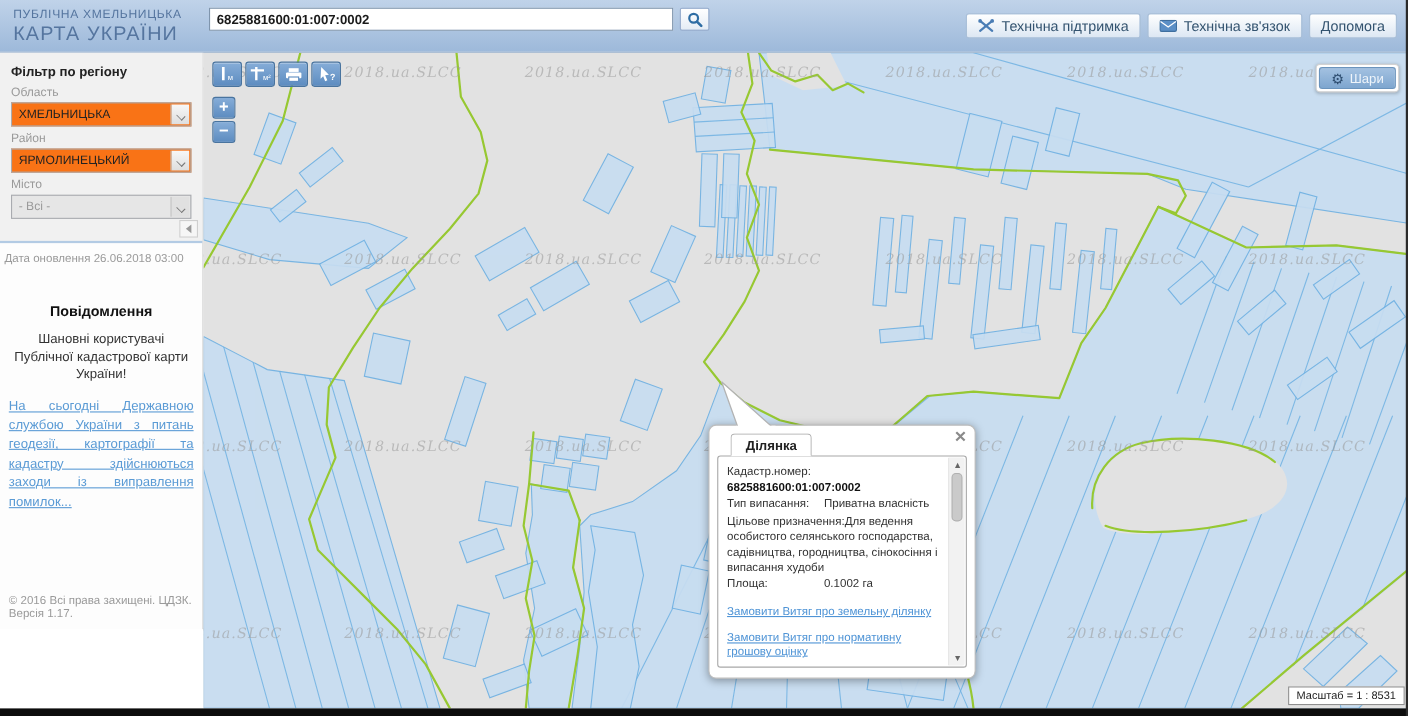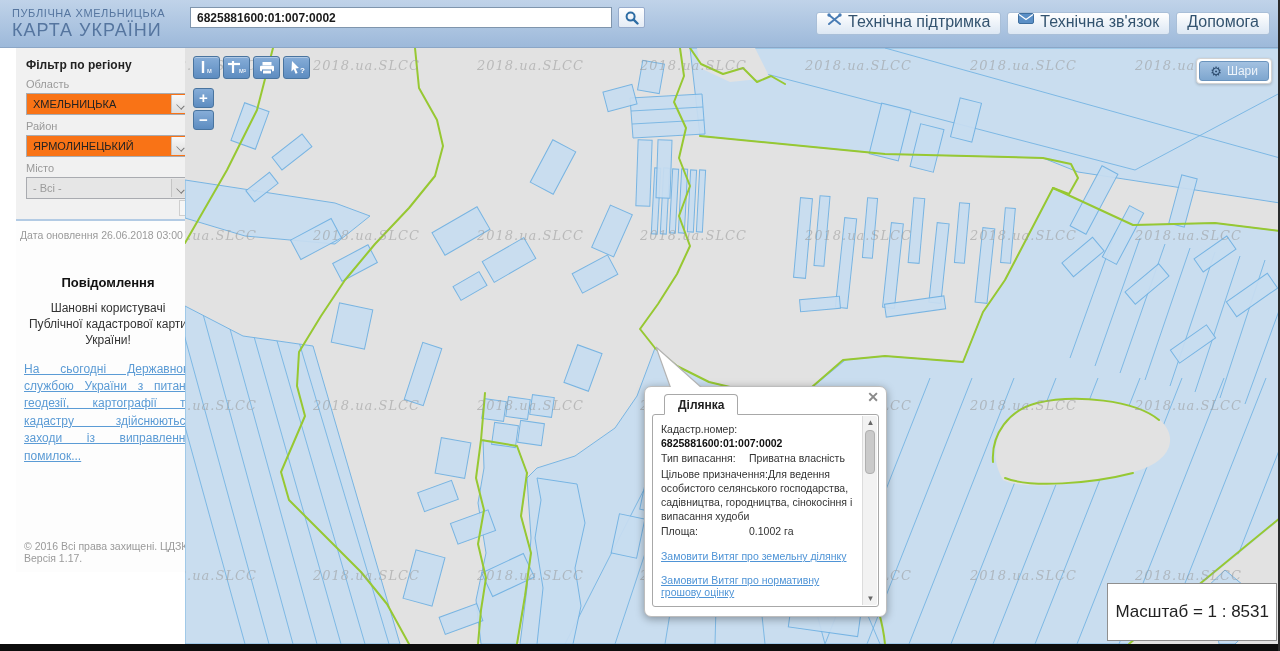--- a/index.html
+++ b/index.html
@@ -17,26 +17,26 @@
   .logo{position:absolute;left:12px;top:7px;color:#55759f;line-height:1.15;cursor:default;}
   .logo .l1{font-size:11px;letter-spacing:.6px;}
   .logo .l2{font-size:18px;letter-spacing:1px;}
   .searchwrap{position:absolute;left:190px;top:7px;}
   .searchinput{width:422px;height:21px;border:1px solid #7f95ad;font-family:"Liberation Sans",sans-serif;
     font-size:12px;font-weight:bold;color:#1a1a1a;padding:1px 6px;background:#fff;}
   .searchbtn{position:absolute;left:428px;top:0;width:27px;height:21px;background:linear-gradient(#fff,#e4ecf5);
     border:1px solid #97accc;border-radius:2px;cursor:pointer;display:flex;align-items:center;justify-content:center;}
   .searchhint{font-size:10.5px;color:#7d9cc4;margin-top:4px;}
   .hdrbtns{position:absolute;right:10px;top:12px;display:flex;gap:6px;}
-  .hbtn{height:23px;display:inline-flex;gap:6px;padding:0 10px;
+  .hbtn{height:23px;display:inline-flex;align-items:center;gap:6px;padding:0 10px;
     background:linear-gradient(#ffffff,#dce7f3);border:1px solid #a9bfd8;border-radius:3px;
-    font-size:16px;color:#33536f;cursor:pointer;white-space:nowrap;}
+    font-size:13px;color:#33536f;cursor:pointer;white-space:nowrap;}
 
   
-  .sidebar{position:absolute;left:0;top:48px;width:185px;height:524px;background:#fdfdfd;border-right:1px solid #cfcfcf;margin-left:16px;}
+  .sidebar{position:absolute;left:0;top:48px;width:185px;height:524px;background:#fdfdfd;border-right:1px solid #cfcfcf;}
   .filter{position:relative;background:#f1f1f1;padding:10px 10px 20px 10px;border-bottom:2px solid #b3cbe4;}
   .ftitle{font-size:12px;font-weight:bold;color:#222;margin-bottom:6px;}
   .flabel{font-size:11px;color:#9a9a9a;margin:5px 0 3px;}
   .selbox{position:relative;height:22px;background:#f97316;border:1px solid #a9abb0;font-size:11px;color:#222;
     line-height:20px;padding:0 22px 0 6px;cursor:pointer;white-space:nowrap;overflow:hidden;}
   .selbox .arr{position:absolute;right:1px;top:1px;bottom:1px;width:17px;background:linear-gradient(#f7f7f7,#dedede);
     border-left:1px solid #c4c4c4;}
   .selbox .arr:after{content:"";position:absolute;left:5px;top:7px;width:6px;height:6px;
     border-right:1.5px solid #777;border-bottom:1.5px solid #777;transform:rotate(45deg) scaleY(.7);}
   .selbox.disabled{background:#e6e6e6;color:#9a9a9a;cursor:default;}
@@ -62,21 +62,21 @@
     display:flex;align-items:center;justify-content:center;}
   .zoomctl{position:absolute;left:8px;top:40px;z-index:5;display:flex;flex-direction:column;gap:2px;}
   .zbtn{width:21px;height:20px;border-radius:3px;background:linear-gradient(#86add8,#5d8cc0);border:1px solid #49749f;
     color:#fff;font-size:15px;font-weight:bold;line-height:17px;text-align:center;cursor:pointer;}
   .layersbtn{position:absolute;right:8px;top:10px;z-index:5;background:#fff;border:1px solid #d2d2d2;border-radius:4px;
     padding:2px;box-shadow:0 1px 3px rgba(0,0,0,.2);cursor:pointer;}
   .layersbtn .inner{display:flex;align-items:center;gap:5px;background:linear-gradient(#a3c1e1,#7ea6cf);
     border:1px solid #6b94bd;border-radius:3px;padding:2px 10px;font-size:12px;color:#eef4fa;}
   .layersbtn .gear{color:#2e4d70;font-size:13px;line-height:1;}
   .scalebox{position:absolute;right:3px;bottom:3px;z-index:5;background:#fff;border:1px solid #8f8f8f;
-    padding:18px 7px;font-size:17px;color:#222;}
+    padding:2px 7px;font-size:10px;color:#222;}
 
   
   .popup{position:absolute;left:459px;top:338px;width:243px;z-index:10;background:#fff;border:1px solid #bdbdbd;
     border-radius:7px;box-shadow:0 2px 8px rgba(0,0,0,.35);padding:6px 7px 9px;}
   .popup-arrow{position:absolute;left:0px;top:-41px;width:70px;height:43px;}
   .pclose{position:absolute;right:7px;top:3px;font-size:14px;color:#8a8a8a;cursor:pointer;line-height:1;font-weight:bold;}
   .ptab{display:inline-block;margin-left:12px;padding:3px 13px 2px;border:1px solid #a8a8a8;border-bottom:1px solid #fff;
     border-radius:4px 4px 0 0;background:#fff;font-size:12px;font-weight:bold;color:#222;position:relative;z-index:2;top:1px;cursor:pointer;}
   .pbody{position:relative;border:1px solid #a8a8a8;border-radius:3px;background:#fff;padding:7px 22px 8px 8px;min-height:112px;}
   .prow{font-size:10.5px;color:#333;line-height:1.35;margin-bottom:1px;}

